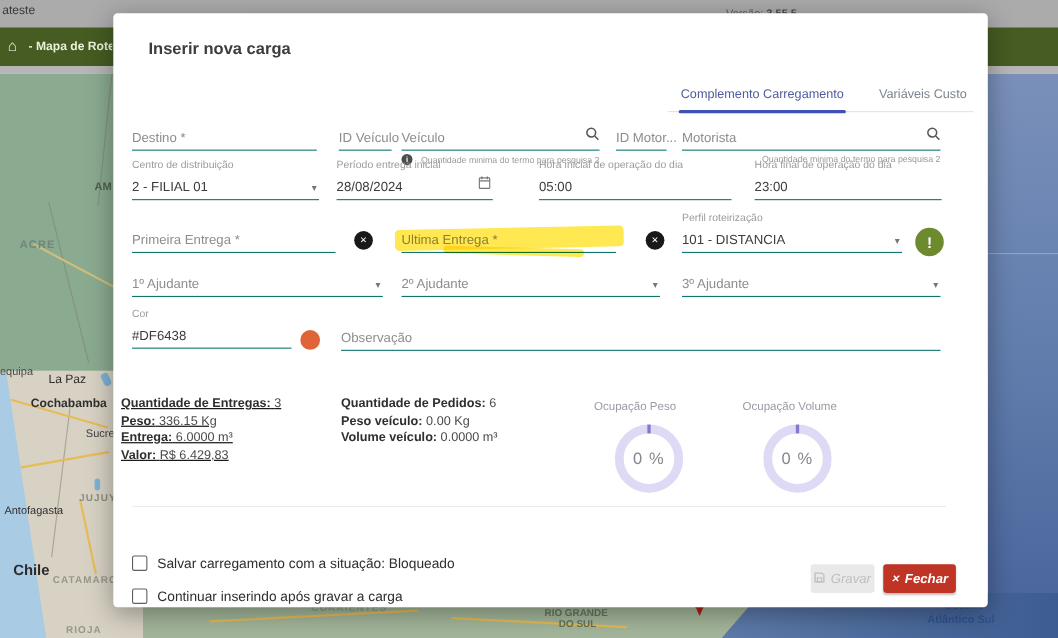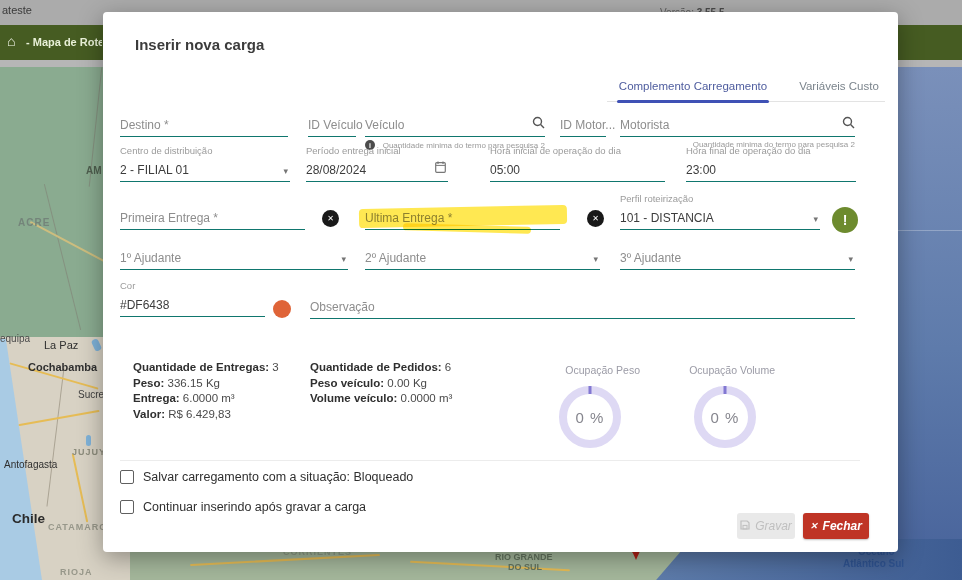--- a/index.html
+++ b/index.html
@@ -65,30 +65,30 @@
   .alert-ic{position:absolute;width:26px;height:26px;border-radius:50%;background:#6d8b2e;color:#fff;
     font-size:14px;font-weight:bold;display:flex;align-items:center;justify-content:center;cursor:pointer;}
   .swatch{position:absolute;left:170px;top:288px;width:18px;height:18px;border-radius:50%;cursor:pointer;}
   .hl{position:absolute;background:#ffdf0f;opacity:.72;mix-blend-mode:multiply;border-radius:4px;z-index:2;}
 
   .sechdr{position:absolute;left:17px;top:318px;width:740px;border-bottom:1px solid #dcdcdc;
     padding-bottom:8px;font-size:13px;font-weight:bold;color:#2f2f2f;}
   .dline{font-size:11.5px;line-height:15.5px;color:#4a4a4a;white-space:nowrap;}
   .dline b{color:#2f2f2f;}
   .dcol{position:absolute;top:348px;}
-  .gauge{position:absolute;top:352px;width:100px;text-align:right;}
+  .gauge{position:absolute;top:352px;width:100px;text-align:left;}
   .glabel{font-size:10.5px;color:#9b9ba6;}
   .ring{position:relative;width:62px;height:62px;margin:10px auto 0;border-radius:50%;
     border:8px solid #ded9f4;display:flex;align-items:center;justify-content:center;}
   .ring::before{content:'';position:absolute;top:-8px;left:50%;transform:translateX(-50%);
     width:3px;height:8px;background:#8278d2;}
   .gval{font-size:15px;color:#86868e;letter-spacing:1px;}
   .divider{position:absolute;left:17px;top:448px;width:740px;height:1px;background:#ececec;}
 
-  .cbrow{position:absolute;left:17px;display:flex;align-items:center;gap:9px;cursor:pointer;}
+  .cbrow{position:absolute;left:17px;display:flex;align-items:center;gap:9px;cursor:pointer;margin-top:35px;}
   .cbox{width:14px;height:14px;border:1.5px solid #5f5f5f;border-radius:2px;background:#fff;}
   .cbl{font-size:12.5px;color:#2f2f2f;}
 
   .btn{position:absolute;top:501px;height:26px;border-radius:3px;display:flex;align-items:center;
     justify-content:center;gap:5px;font-size:12px;cursor:pointer;font-style:italic;}
   .btn-gravar{left:634px;width:58px;background:#e9e9e9;color:#bfbfbf;}
   .btn-fechar{left:700px;width:66px;background:#bf3425;color:#fff;font-weight:bold;
     box-shadow:0 1px 2px rgba(0,0,0,.25);}
   .xic{font-size:9px;font-weight:bold;}
 </style>
@@ -248,21 +248,21 @@
 
     <div class="fld" style="left:17px;top:281px;width:145px;">
       <span class="flbl">Cor</span>
       <span class="val">#DF6438</span>
     </div>
     <div class="swatch" style="background: rgb(223, 100, 56);"></div>
     <div class="fld" style="left:207px;top:283px;width:545px;">
       <span class="ph">Observação</span>
     </div>
 
-    <div class="dcol" style="left:30px;">
+    <div class="dcol" style="left:7px;text-decoration:underline;">
       <div class="dline"><b>Quantidade de Entregas:</b> <span>3</span></div>
       <div class="dline"><b>Peso:</b> <span>336.15 Kg</span></div>
       <div class="dline"><b>Entrega:</b> <span>6.0000 m³</span></div>
       <div class="dline"><b>Valor:</b> <span>R$ 6.429,83</span></div>
     </div>
     <div class="dcol" style="left:207px;">
       <div class="dline"><b>Quantidade de Pedidos:</b> <span>6</span></div>
       <div class="dline"><b>Peso veículo:</b> <span>0.00 Kg</span></div>
       <div class="dline"><b>Volume veículo:</b> <span>0.0000 m³</span></div>
     </div>

